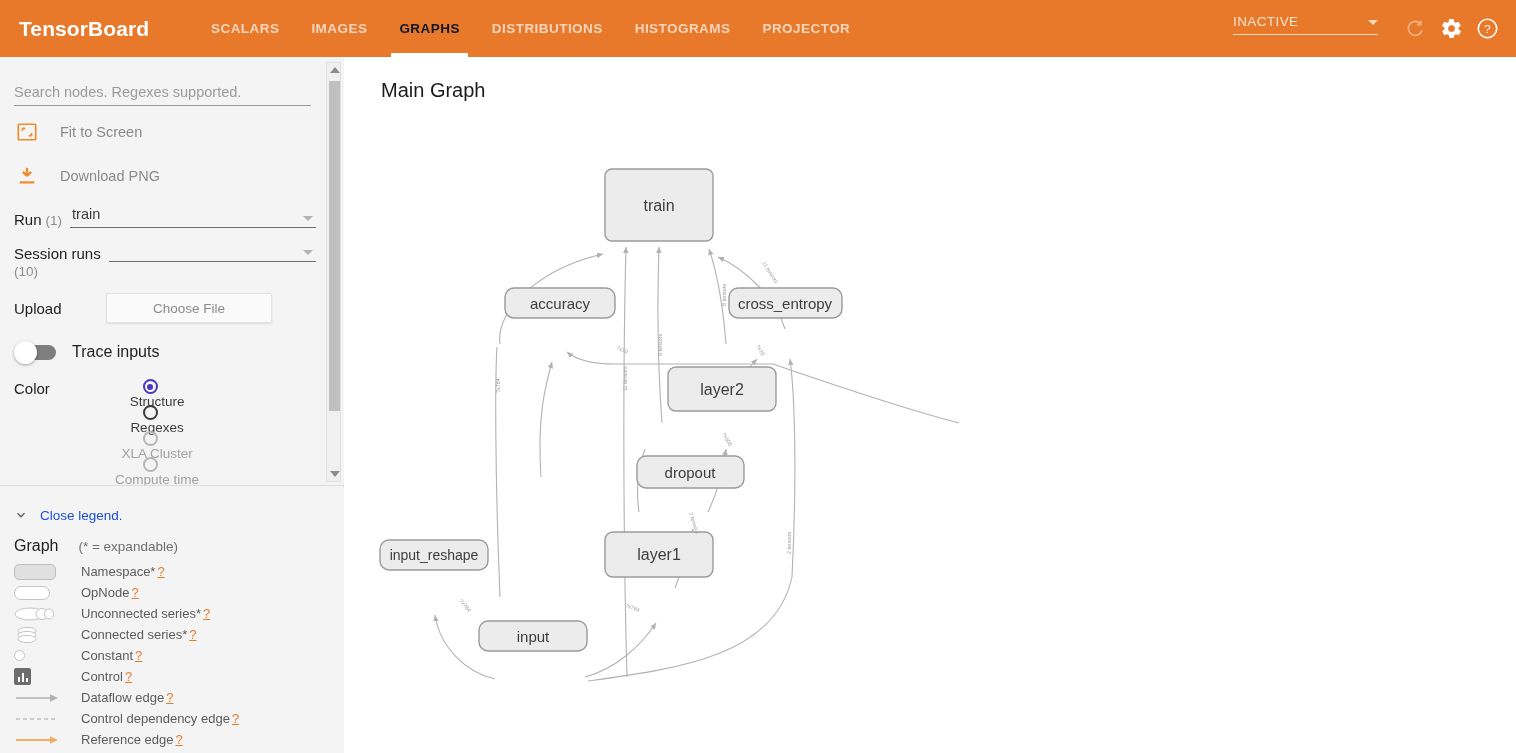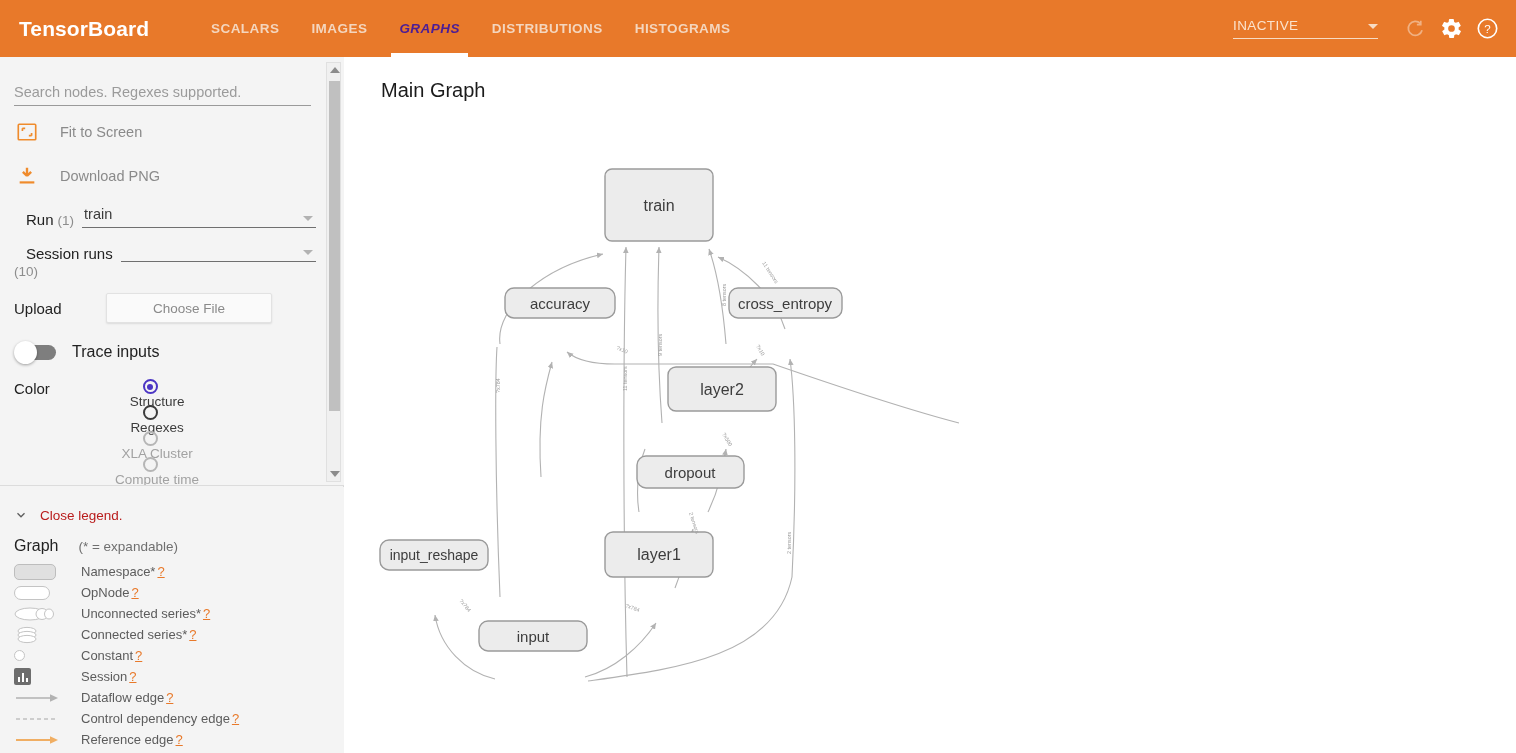--- a/index.html
+++ b/index.html
@@ -38,32 +38,32 @@
     color: #f4d6be;
     font-size: 13.5px;
     font-weight: bold;
     letter-spacing: 0.45px;
     padding: 0 16px;
     height: 57px;
     line-height: 57px;
     cursor: pointer;
     white-space: nowrap;
   }
-  .navtab.active { color: #4c1d95; font-style: italic; }
+  .navtab.active { color: #0f172a; }
   .navtab.active::after {
     content: "";
     position: absolute;
     left: 8px; right: 8px; bottom: 0;
     height: 4px;
     background: #ffffff;
   }
 
   #header-right {
     margin-left: auto;
-    display: flex; align-items: center;
+    display: flex; align-items: flex-start;
     padding-right: 14px;
   }
   #run-status {
     position: relative;
     width: 145px;
     margin-right: 16px;
     padding-bottom: 5px;
     border-bottom: 1px solid #f7dcc4;
     cursor: pointer;
   }
@@ -135,21 +135,20 @@
     margin-right: 20px;
   }
   .action-label {
     color: #8a8a8a;
     font-size: 14.5px;
   }
 
   .field-row {
     display: flex; align-items: flex-end;
     margin-top: 12px;
-    margin-left: 12px;
   }
   .field-label {
     font-size: 15px;
     color: #222;
     white-space: nowrap;
   }
   .field-count {
     font-size: 13.5px;
     color: #8d8d8d;
     margin-left: 4px;
@@ -288,21 +287,21 @@
     background: #f4f4f4;
     padding: 0 14px;
     overflow: hidden;
   }
   #close-legend {
     display: flex; align-items: center;
     height: 32px; margin-top: 12px;
     cursor: pointer;
   }
   #close-legend-label {
-    font-size: 13.5px; color: #b91c1c;
+    font-size: 13.5px; color: #1d4ed8;
     margin-left: 12px;
   }
   #legend-head {
     display: flex; align-items: baseline;
     margin-top: 6px; margin-bottom: 6px;
   }
   #legend-title { font-size: 16px; color: #222; }
   #legend-sub { font-size: 13.5px; color: #6f6f6f; margin-left: 20px; }
   .legend-row {
     display: flex; align-items: center;
@@ -402,20 +401,21 @@
 <body>
 
 <div id="header">
   <div id="brand">TensorBoard</div>
   <div id="nav">
     <div class="navtab">SCALARS</div>
     <div class="navtab">IMAGES</div>
     <div class="navtab active">GRAPHS</div>
     <div class="navtab">DISTRIBUTIONS</div>
     <div class="navtab">HISTOGRAMS</div>
+    <div class="navtab">PROJECTOR</div>
   </div>
   <div id="header-right">
     <div id="run-status">
       <div id="run-status-label">INACTIVE</div>
       <div id="run-status-arrow"></div>
     </div>
     <div class="hicon">
       <svg width="21" height="21" viewBox="0 0 24 24">
         <path d="M17.6 6.4A8 8 0 1 0 19.5 14" fill="none" stroke="#f0b183" stroke-width="2"></path>
         <path d="M18 3.2v4.4h-4.4" fill="none" stroke="#f0b183" stroke-width="2"></path>
@@ -586,21 +586,21 @@
     </div>
 
     <div class="legend-row">
       <div class="legend-sym">
         <div class="sym-summary">
             <i style="height:5px"></i>
             <i style="height:9px"></i>
             <i style="height:4px"></i>
           </div>
       </div>
-      <div class="legend-text"><span>Session</span><span class="qmark">?</span></div>
+      <div class="legend-text"><span>Control</span><span class="qmark">?</span></div>
     </div>
 
     <div class="legend-row">
       <div class="legend-sym">
         <svg width="46" height="12" viewBox="0 0 46 12">
           <path d="M2 6h34" stroke="#b2b2b2" stroke-width="1.6" fill="none"></path>
           <path d="M36 2.2l8 3.8-8 3.8z" fill="#b2b2b2"></path>
         </svg>
       </div>
       <div class="legend-text"><span>Dataflow edge</span><span class="qmark">?</span></div>

